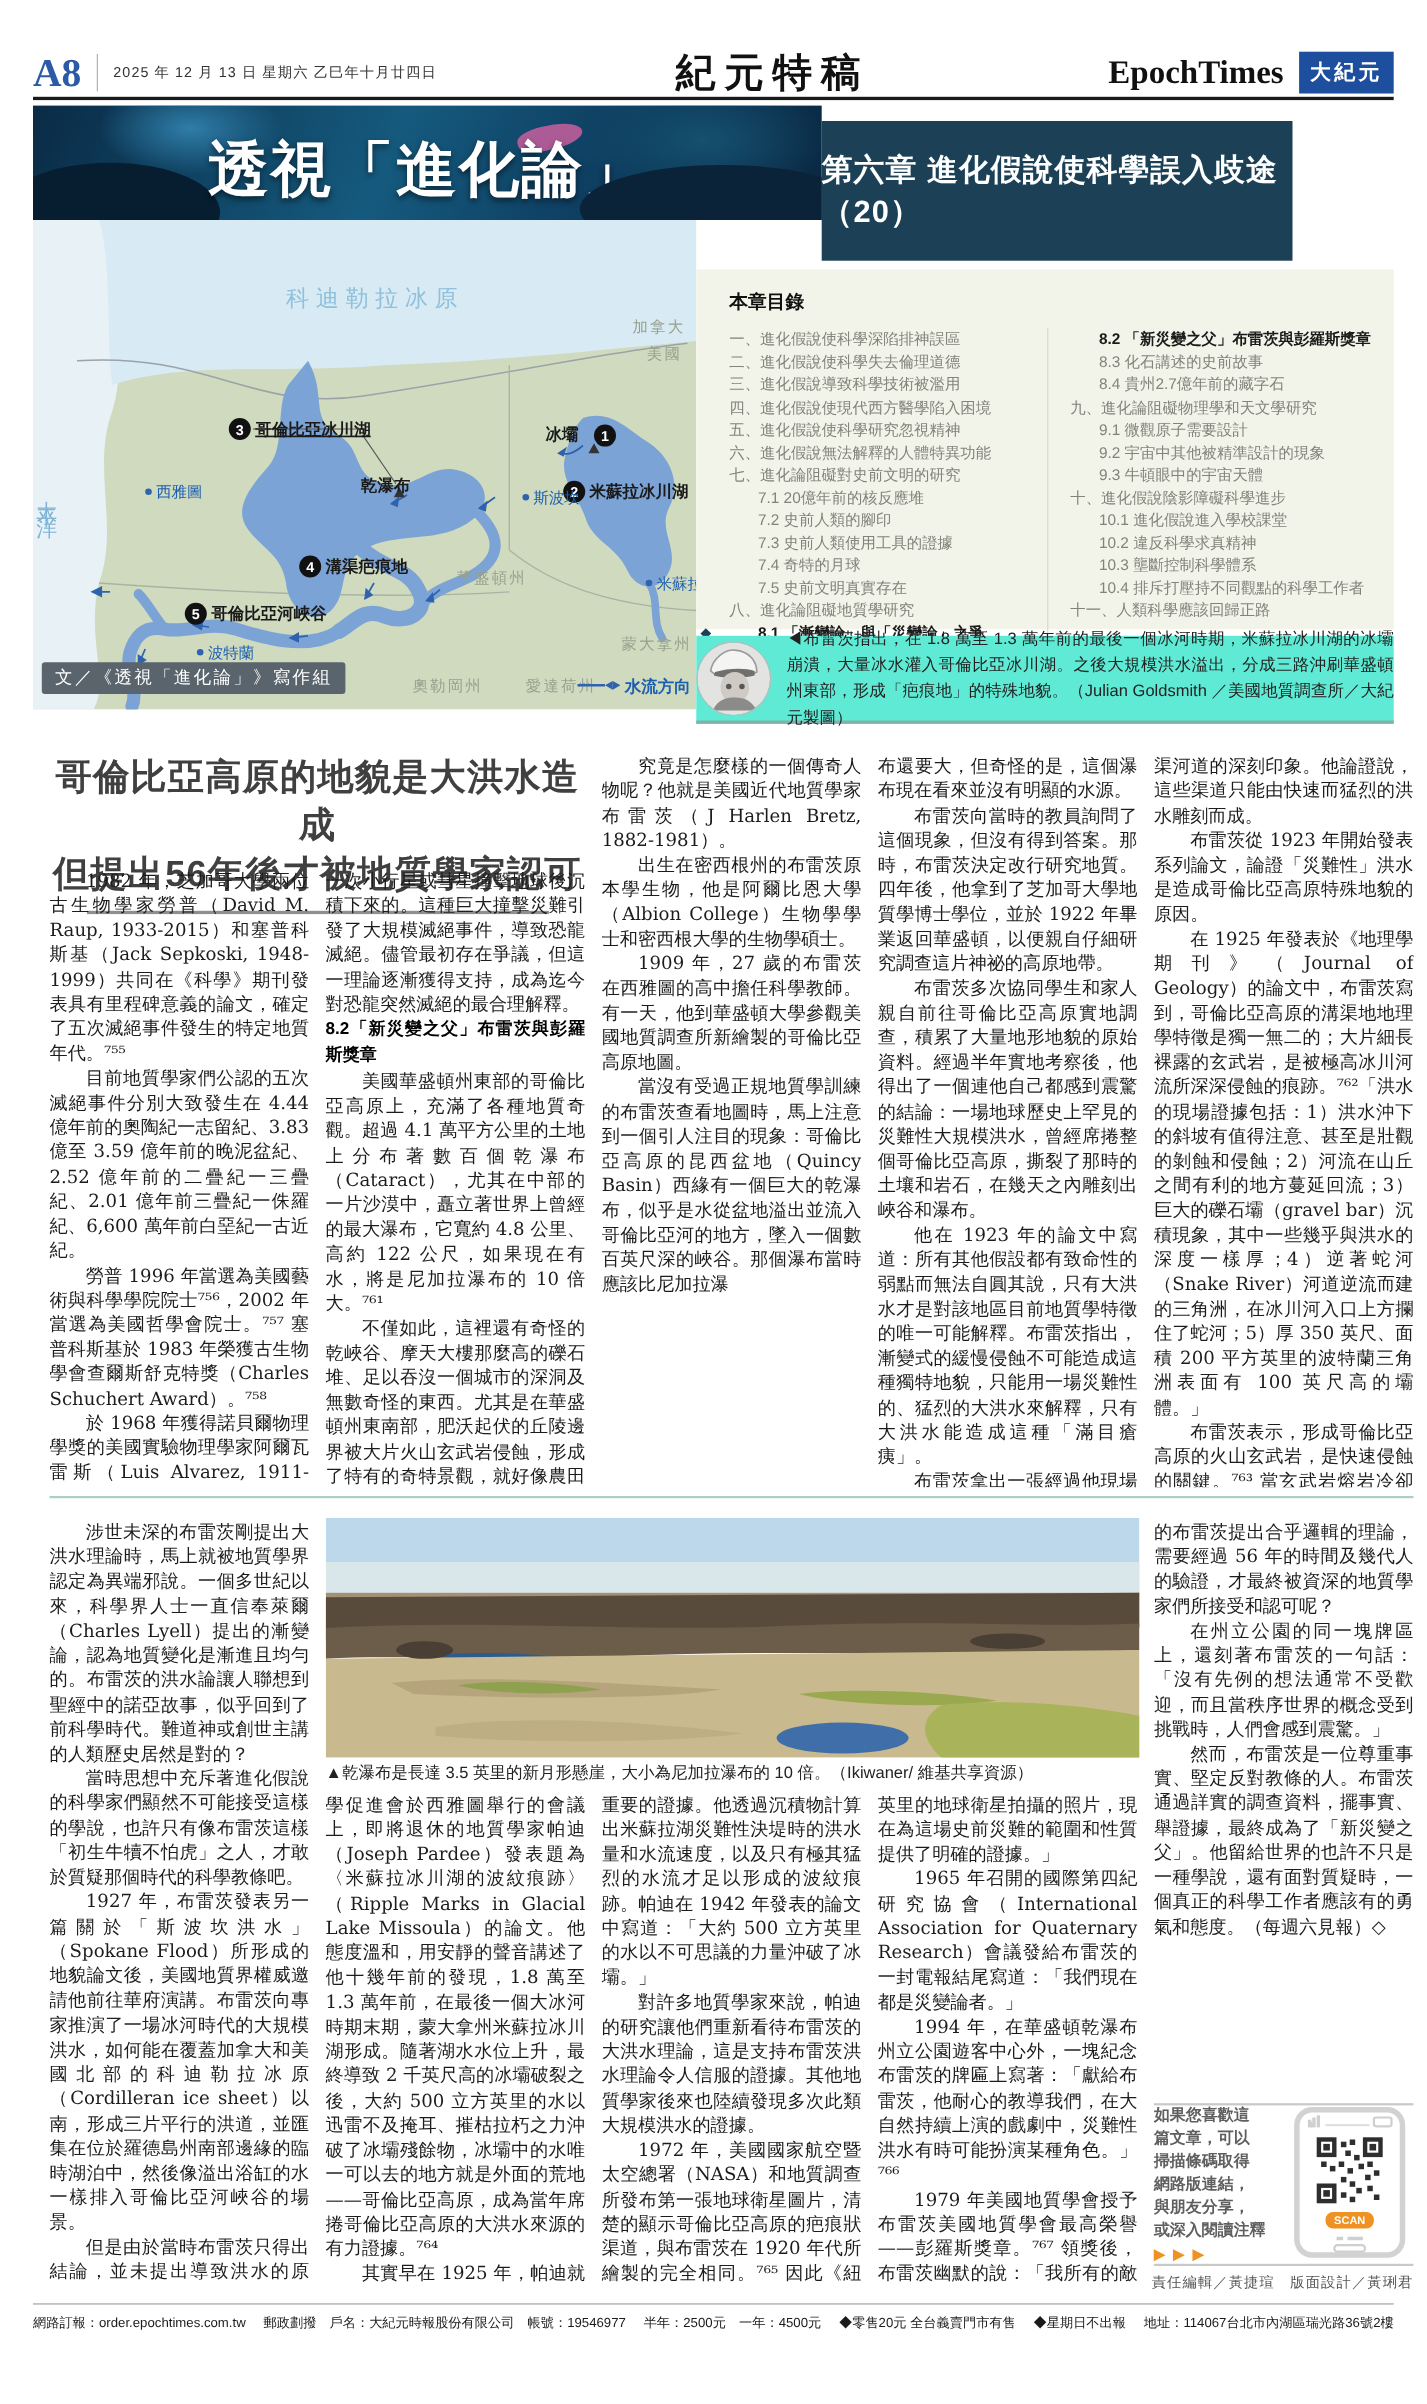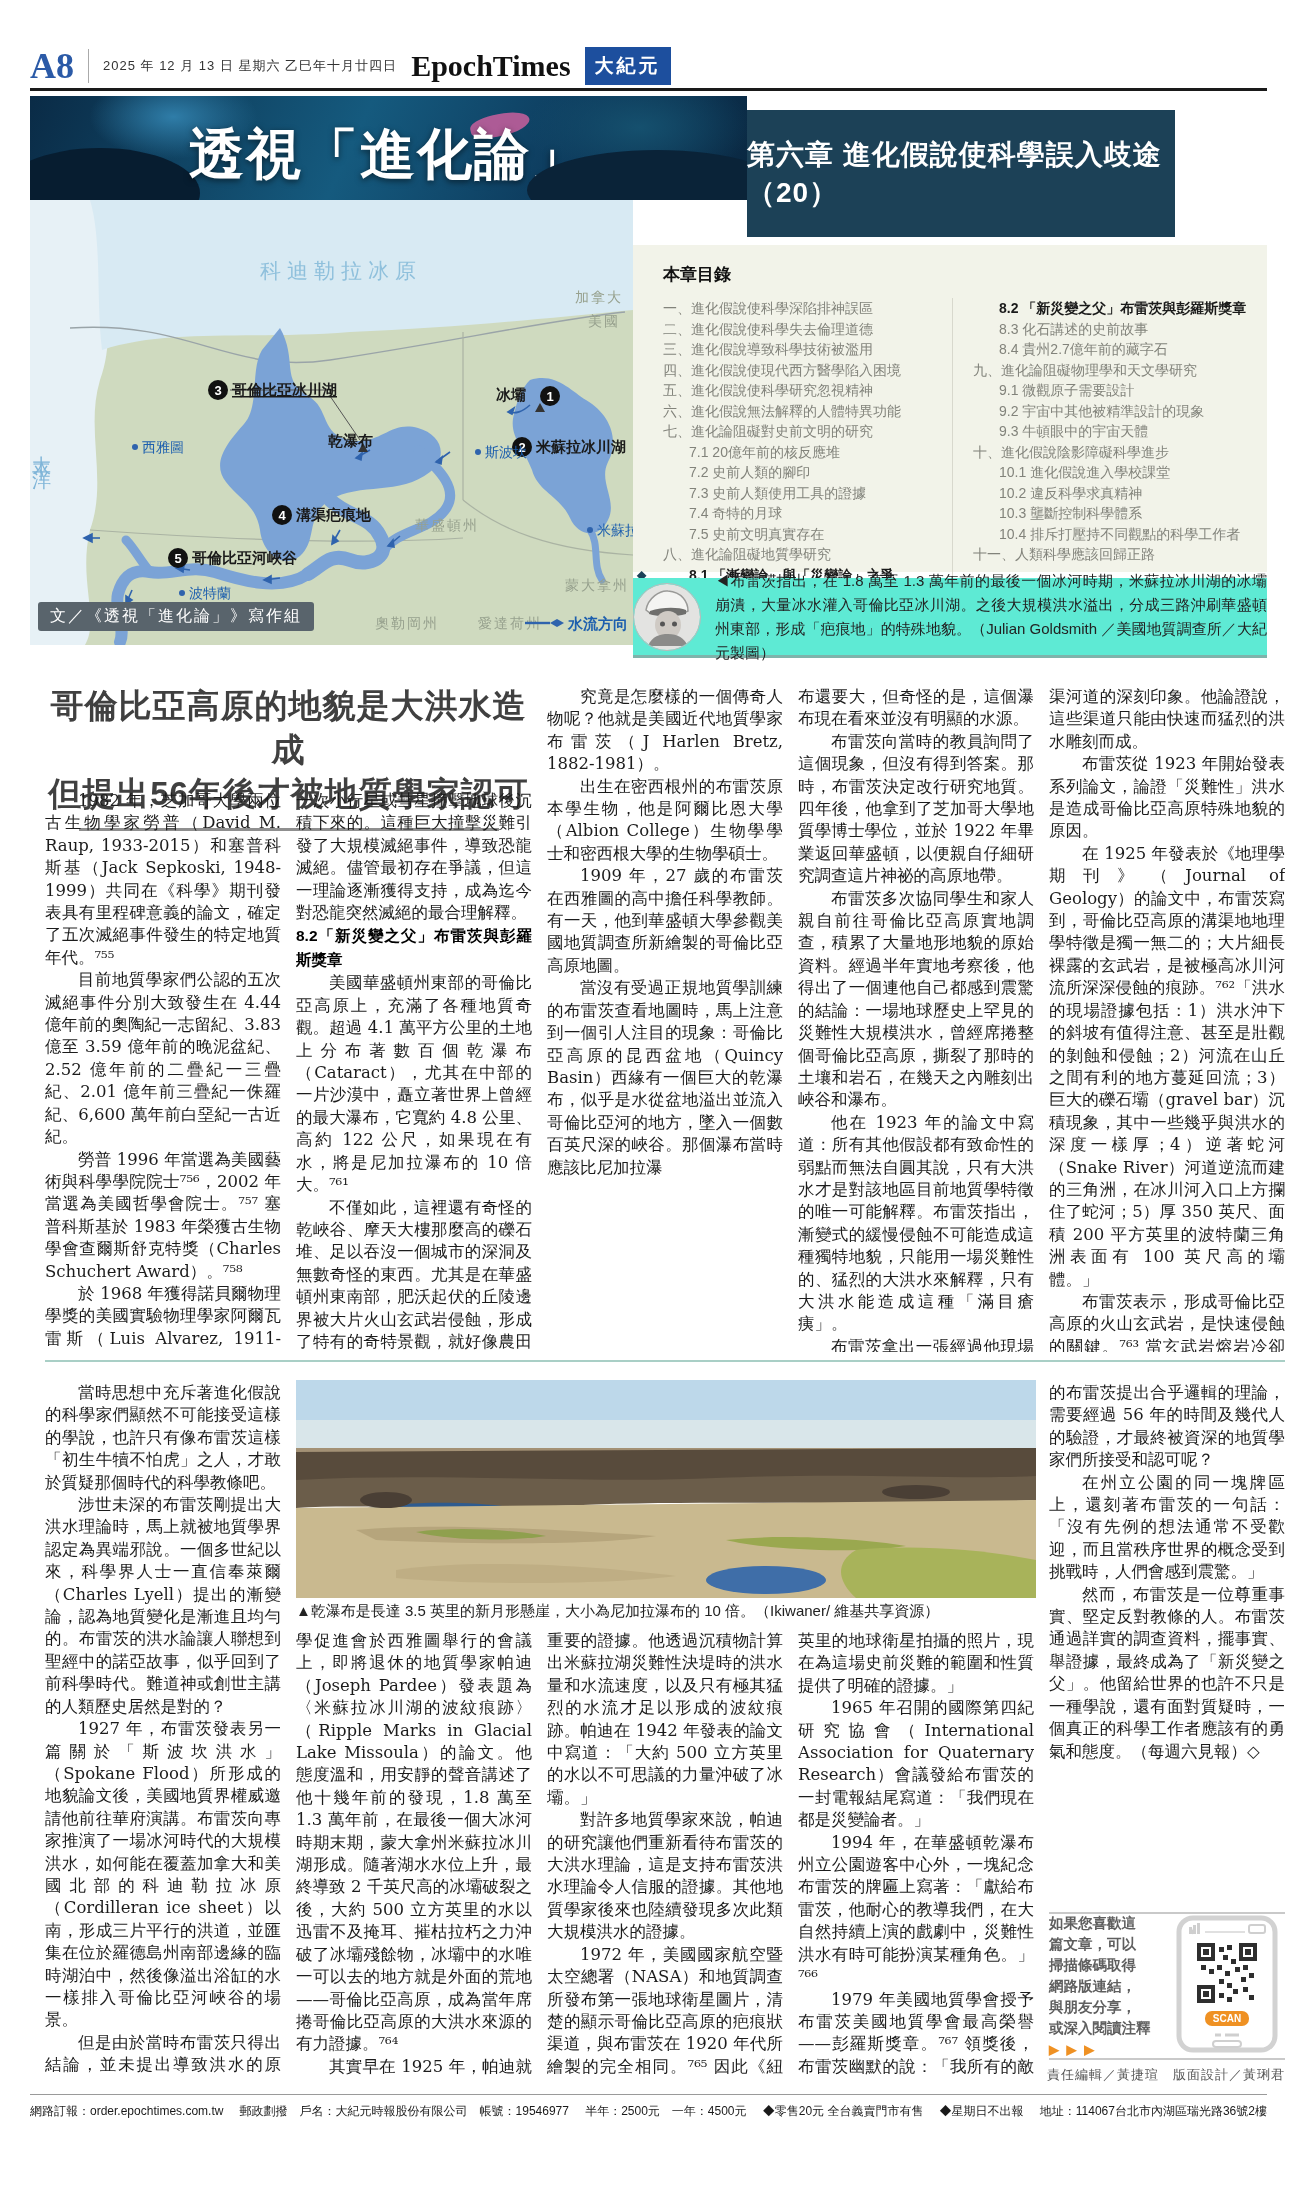--- a/index.html
+++ b/index.html
@@ -78,20 +78,21 @@
   .footer-rule{left:30px;top:2094px;width:1237px;height:1px;background:#9a9a9a;}
   .footer{left:30px;top:2103px;width:1237px;display:flex;justify-content:space-between;font-size:12px;color:#1a1a1a;}
 </style>
 </head>
 <body>
 
 <div class="abs" style="left:30px;top:44px;width:1237px;height:44px;display:flex;align-items:center;gap:14px;">
   <span class="edition">A8</span>
   <span class="hdr-sep"></span>
   <span class="hdr-date">2025 年 12 月 13 日 星期六 乙巳年十月廿四日</span>
+  <span style="flex:1;text-align:center;"><span class="section-title">紀元特稿</span></span>
   <span class="masthead-en">EpochTimes</span>
   <span class="masthead-zh">大紀元</span>
 </div>
 <div class="abs hdr-rule"></div>
 
 <div class="abs banner">
   <span class="fish"></span>
   <span class="fish2"></span>
   <div class="series-title">透視「進化論」</div>
 </div>
@@ -289,22 +290,22 @@
 <p class="p">渠河道的深刻印象。他論證說，這些渠道只能由快速而猛烈的洪水雕刻而成。</p>
     <p class="p ind">布雷茨從 1923 年開始發表系列論文，論證「災難性」洪水是造成哥倫比亞高原特殊地貌的原因。</p>
     <p class="p ind">在 1925 年發表於《地理學期刊》（Journal of Geology）的論文中，布雷茨寫到，哥倫比亞高原的溝渠地地理學特徵是獨一無二的；大片細長裸露的玄武岩，是被極高冰川河流所深深侵蝕的痕跡。⁷⁶²「洪水的現場證據包括：1）洪水沖下的斜坡有值得注意、甚至是壯觀的剝蝕和侵蝕；2）河流在山丘之間有利的地方蔓延回流；3）巨大的礫石壩（gravel bar）沉積現象，其中一些幾乎與洪水的深度一樣厚；4）逆著蛇河（Snake River）河道逆流而建的三角洲，在冰川河入口上方攔住了蛇河；5）厚 350 英尺、面積 200 平方英里的波特蘭三角洲表面有 100 英尺高的壩體。」</p>
     <p class="p ind">布雷茨表示，形成哥倫比亞高原的火山玄武岩，是快速侵蝕的關鍵。⁷⁶³ 當玄武岩熔岩冷卻成岩石時，會形成垂直的六角形柱子，彼此之間的鍵結較弱，所以這些玄武岩柱很容易被洪水成塊捲走，一場大洪水就能快速侵蝕掉大量基岩，致使景像大古力（Grand Coulee）這樣的峽谷幾乎在一夜之間就形成了。</p>
   </div>
 
 <div class="abs band-divider"></div>
 
 <div class="abs col c1l">
 
-<p class="p ind">當時思想中充斥著進化假說的科學家們顯然不可能接受這樣的學說，也許只有像布雷茨這樣「初生牛犢不怕虎」之人，才敢於質疑那個時代的科學教條吧。</p>
-    <p class="p ind">涉世未深的布雷茨剛提出大洪水理論時，馬上就被地質學界認定為異端邪說。一個多世紀以來，科學界人士一直信奉萊爾（Charles Lyell）提出的漸變論，認為地質變化是漸進且均勻的。布雷茨的洪水論讓人聯想到聖經中的諾亞故事，似乎回到了前科學時代。難道神或創世主講的人類歷史居然是對的？</p>
+<p class="p ind">涉世未深的布雷茨剛提出大洪水理論時，馬上就被地質學界認定為異端邪說。一個多世紀以來，科學界人士一直信奉萊爾（Charles Lyell）提出的漸變論，認為地質變化是漸進且均勻的。布雷茨的洪水論讓人聯想到聖經中的諾亞故事，似乎回到了前科學時代。難道神或創世主講的人類歷史居然是對的？</p>
+    <p class="p ind">當時思想中充斥著進化假說的科學家們顯然不可能接受這樣的學說，也許只有像布雷茨這樣「初生牛犢不怕虎」之人，才敢於質疑那個時代的科學教條吧。</p>
     <p class="p ind">1927 年，布雷茨發表另一篇關於「斯波坎洪水」（Spokane Flood）所形成的地貌論文後，美國地質界權威邀請他前往華府演講。布雷茨向專家推演了一場冰河時代的大規模洪水，如何能在覆蓋加拿大和美國北部的科迪勒拉冰原（Cordilleran ice sheet）以南，形成三片平行的洪道，並匯集在位於羅德島州南部邊緣的臨時湖泊中，然後像溢出浴缸的水一樣排入哥倫比亞河峽谷的場景。</p>
     <p class="p ind">但是由於當時布雷茨只得出結論，並未提出導致洪水的原因，所以他沒能真正說服當時的地質界權威。不過，1940 年代另一個地質學家的研究成果，意外的補足了布雷茨洪水理論的遺憾。</p>
   </div>
 
 <div class="abs photo">
   <svg width="740" height="218" viewBox="0 0 740 218">
     <rect width="740" height="70" fill="#bdd8ea"></rect>
     <rect y="40" width="740" height="34" fill="#d9e6ea"></rect>
     <rect y="68" width="740" height="30" fill="#a39175"></rect>
     <path d="M0,72 L740,68 L740,100 C600,108 560,96 430,104 C300,112 120,104 0,112 Z" fill="#584b3c"></path>

